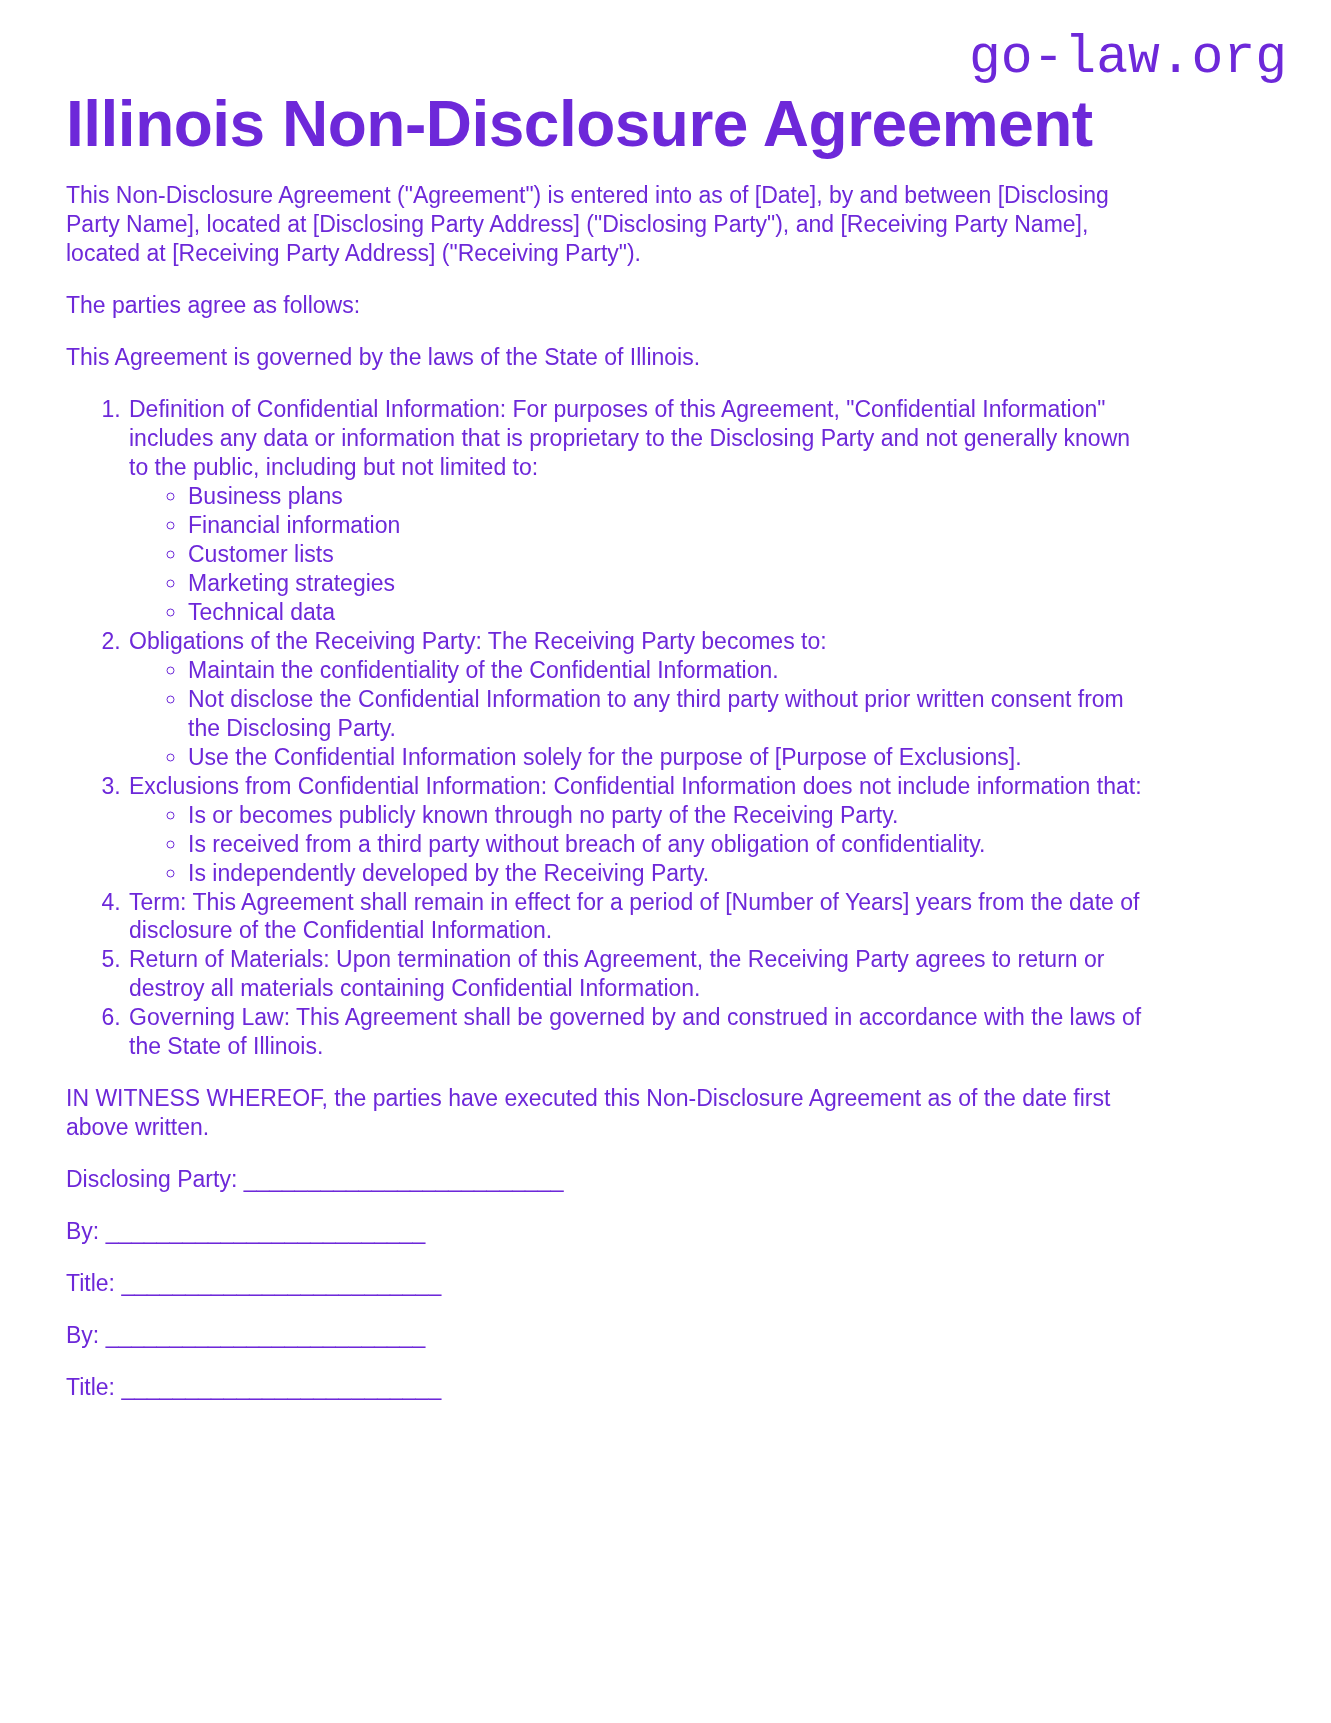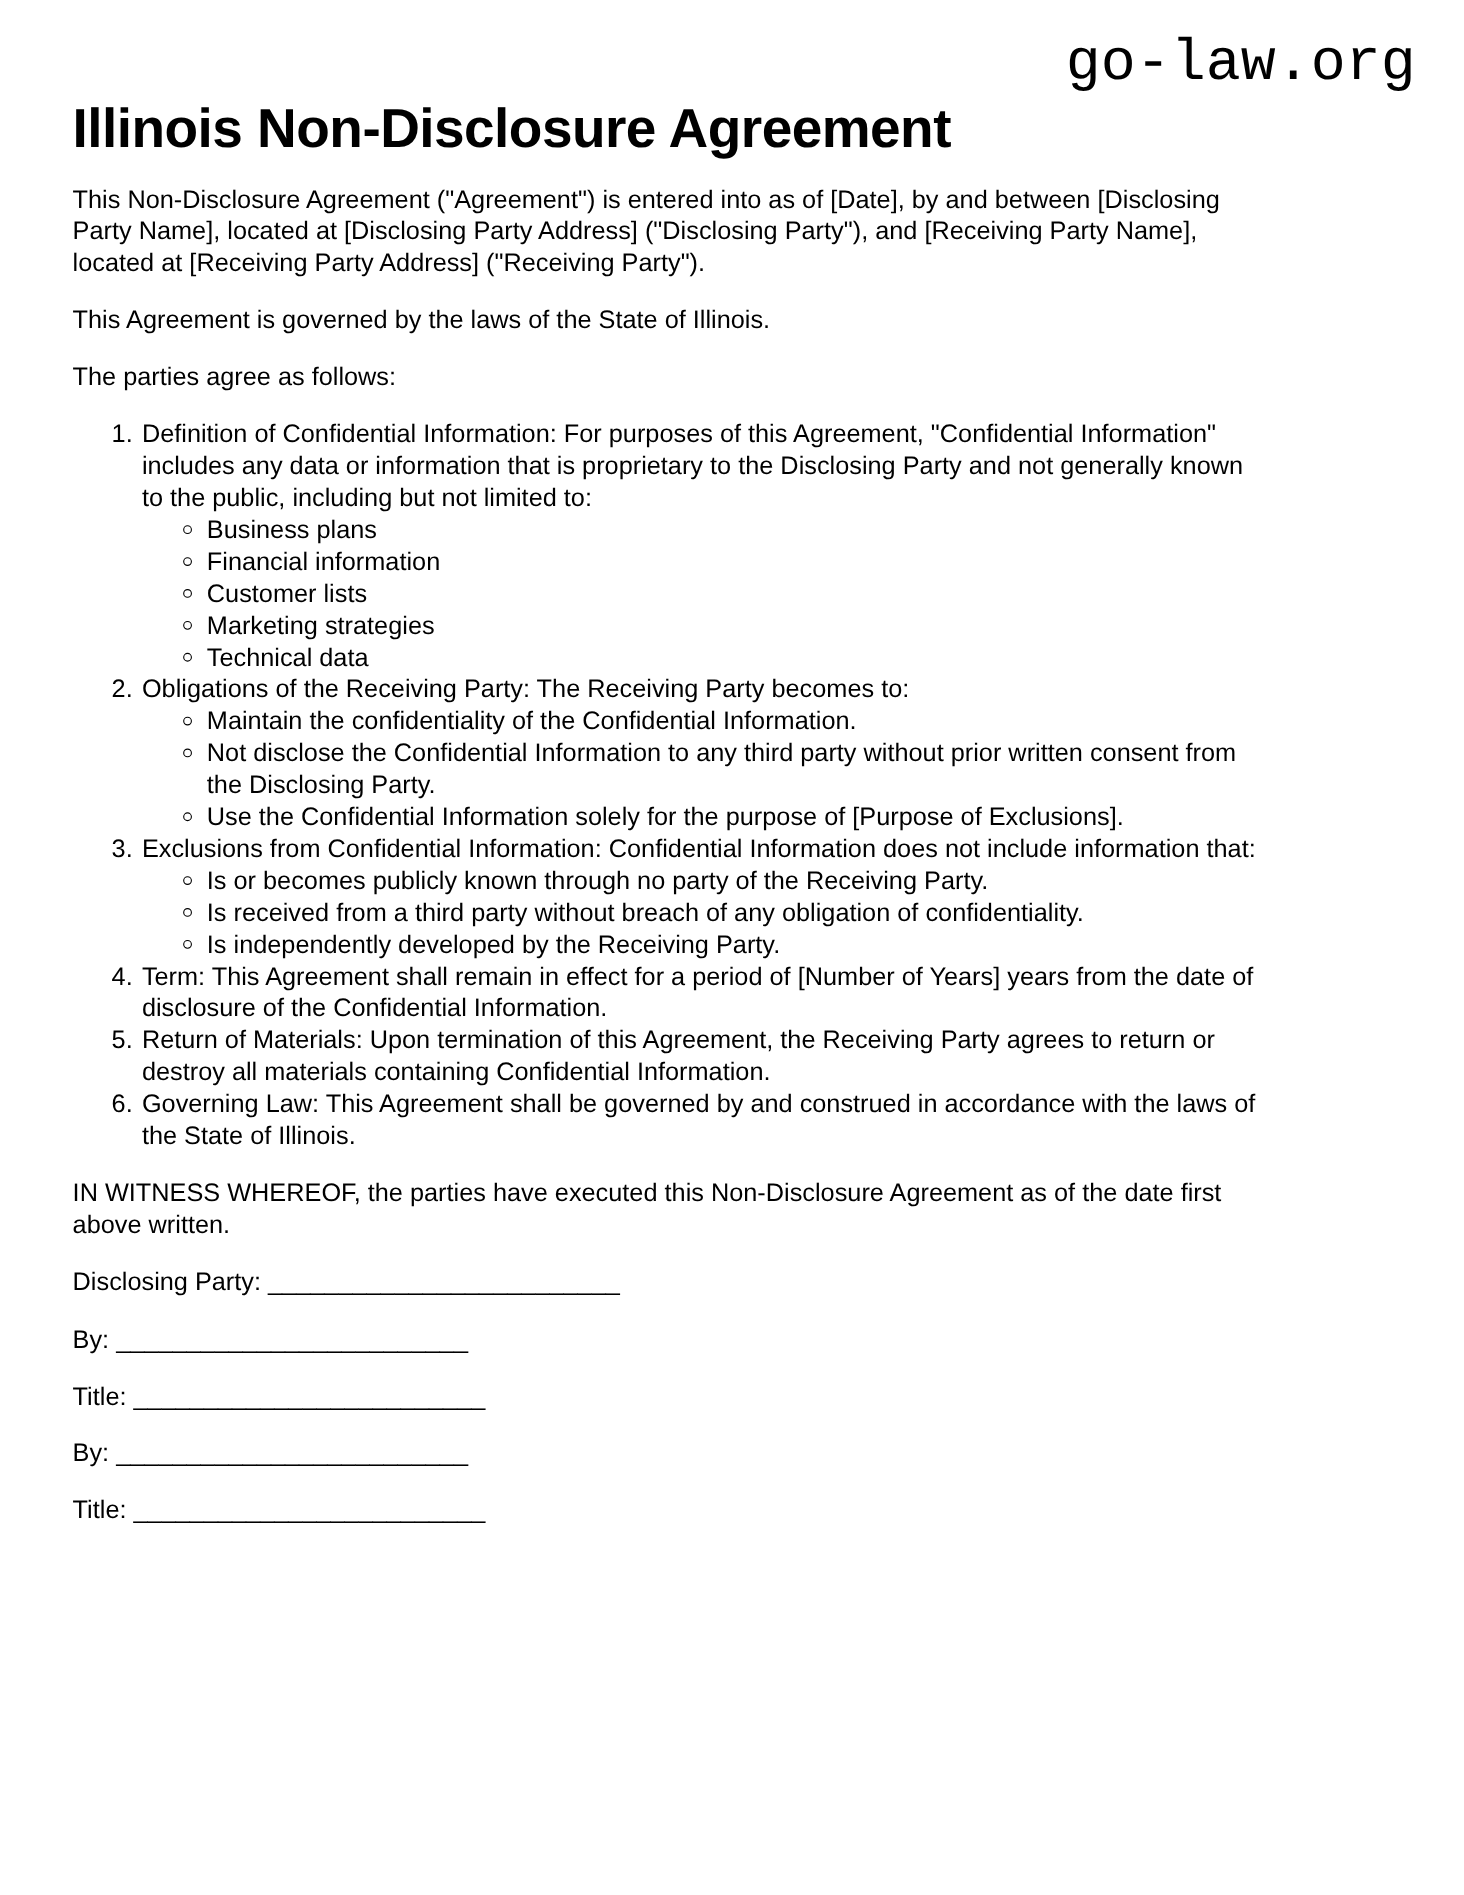--- a/index.html
+++ b/index.html
@@ -1,26 +1,26 @@
 <!DOCTYPE html>
 <html><head>
 <meta charset="utf-8">
 <style>
   html,body{margin:0;padding:0;background:#ffffff;}
   .page{
     width:1331px;min-height:1723px;box-sizing:border-box;
-    padding:32px 44px 40px 66px;background:#ffffff;color:#000000;
+    padding:32px 44px 40px 66px;background:#ffffff;color:#6d28d9;
     font-family:"Liberation Sans",sans-serif;font-size:23px;line-height:1.26;
   }
   .logo{
     font-family:"Liberation Mono","DejaVu Sans Mono",monospace;
     font-size:53px;line-height:1;text-align:right;font-weight:normal;
   }
   .title{
-    font-family:"Liberation Sans",sans-serif;font-size:50px;line-height:1.05;
+    font-family:"Liberation Sans",sans-serif;font-size:64px;line-height:1.05;
     font-weight:bold;letter-spacing:-0.5px;margin:6px 0 0 0;
   }
   .doc{width:1086px;}
   .doc p{margin:23px 0;}
   ol.clauses{margin:6px 0;padding-left:61px;}
   ol.clauses>li{padding-left:2px;}
   ul.subs{list-style-type:circle;margin:0;padding-left:59px;}
   strong,b{font-weight:normal;}
   .sig{margin:22px 0;}
   .blank{font-weight:normal;}
@@ -31,23 +31,23 @@
 <div class="page">
 
   <div class="logo">go-law.org</div>
 
   <h1 class="title">Illinois Non-Disclosure Agreement</h1>
 
   <div class="doc">
 
     <p><span>This Non-Disclosure Agreement ("Agreement") is entered into as of </span><strong>[Date]</strong><span>, by and between </span><strong>[Disclosing Party Name]</strong><span>, located at </span><strong>[Disclosing Party Address]</strong><span> ("Disclosing Party"), and </span><strong>[Receiving Party Name]</strong><span>, located at </span><strong>[Receiving Party Address]</strong><span> ("Receiving Party").</span></p>
 
+    <p>The parties agree as follows:</p>
+
     <p>This Agreement is governed by the laws of the State of Illinois.</p>
-
-    <p>The parties agree as follows:</p>
 
     <ol class="clauses">
         <li><strong>Definition of Confidential Information:</strong><span> For purposes of this Agreement, "Confidential Information" includes any data or information that is proprietary to the Disclosing Party and not generally known to the public, including but not limited to:</span><ul class="subs">
             <li><span>Business plans</span></li>
             <li><span>Financial information</span></li>
             <li><span>Customer lists</span></li>
             <li><span>Marketing strategies</span></li>
             <li><span>Technical data</span></li>
           </ul></li>
         <li><strong>Obligations of the Receiving Party:</strong><span> The Receiving Party becomes to:</span><ul class="subs">

